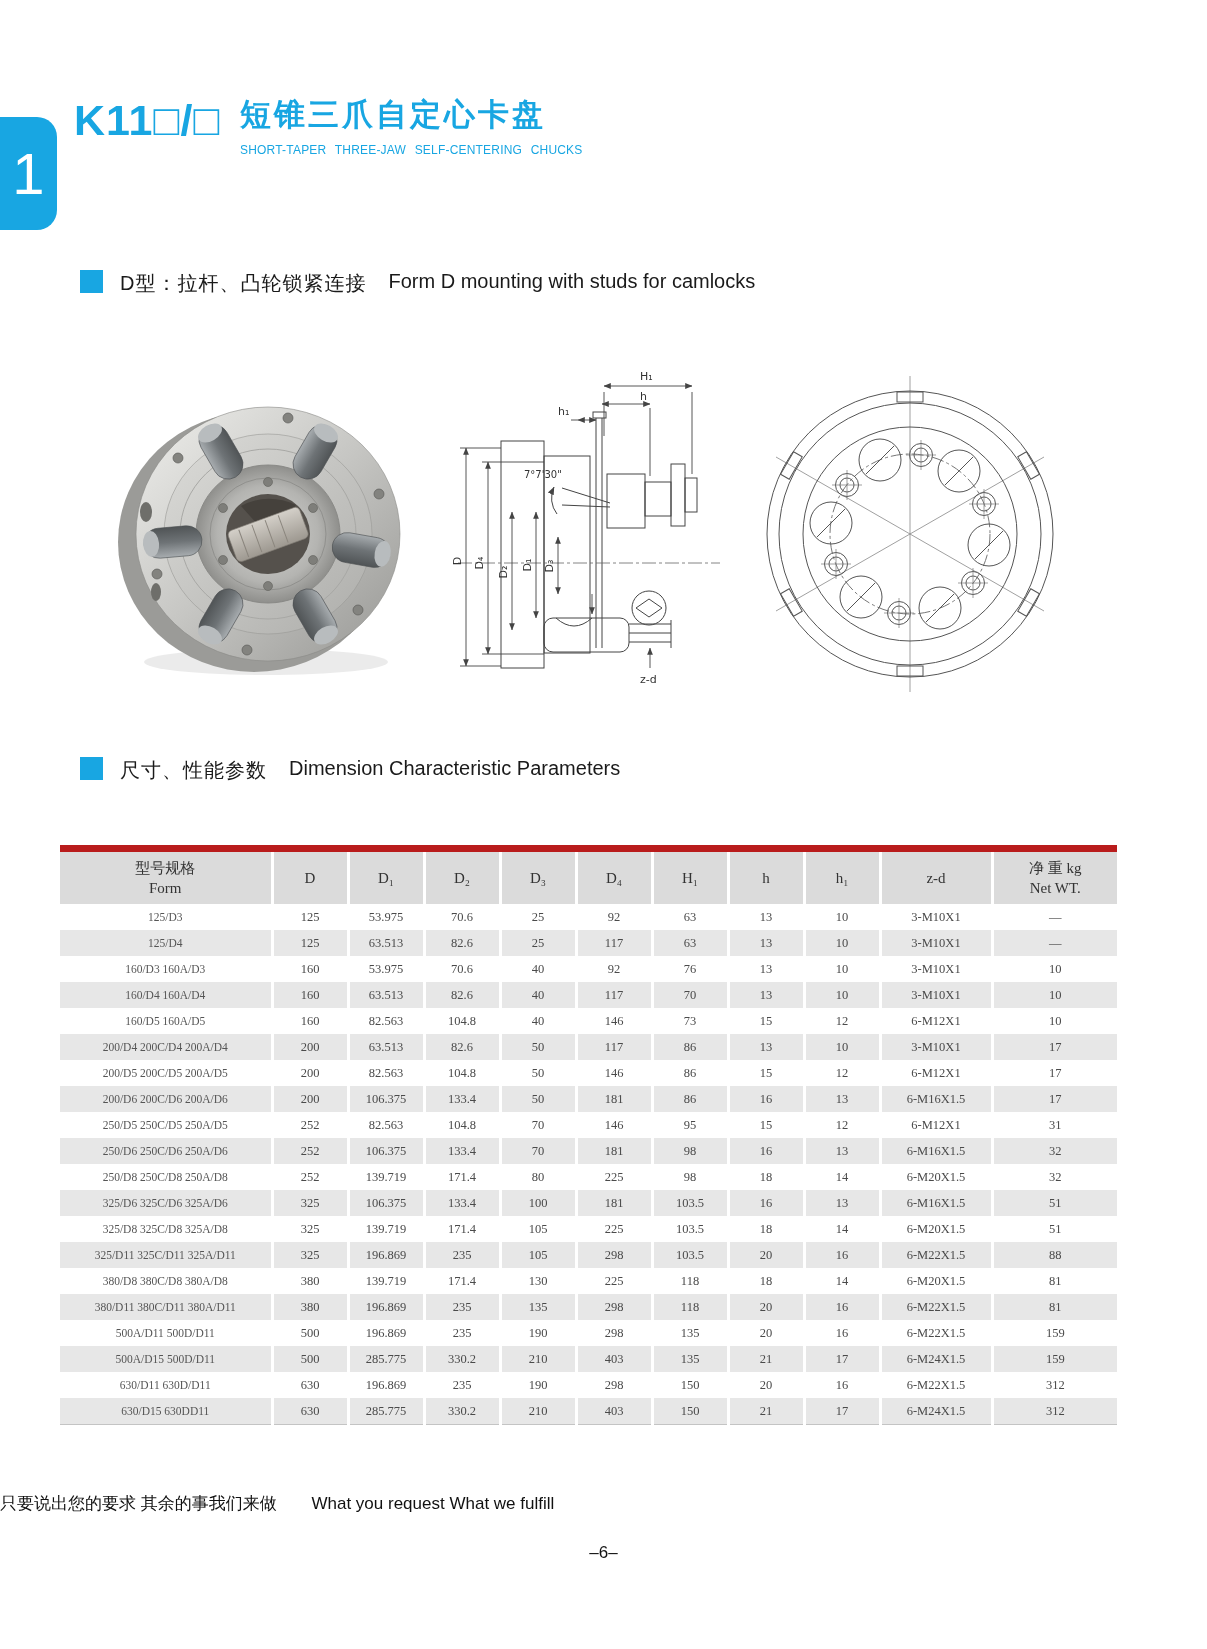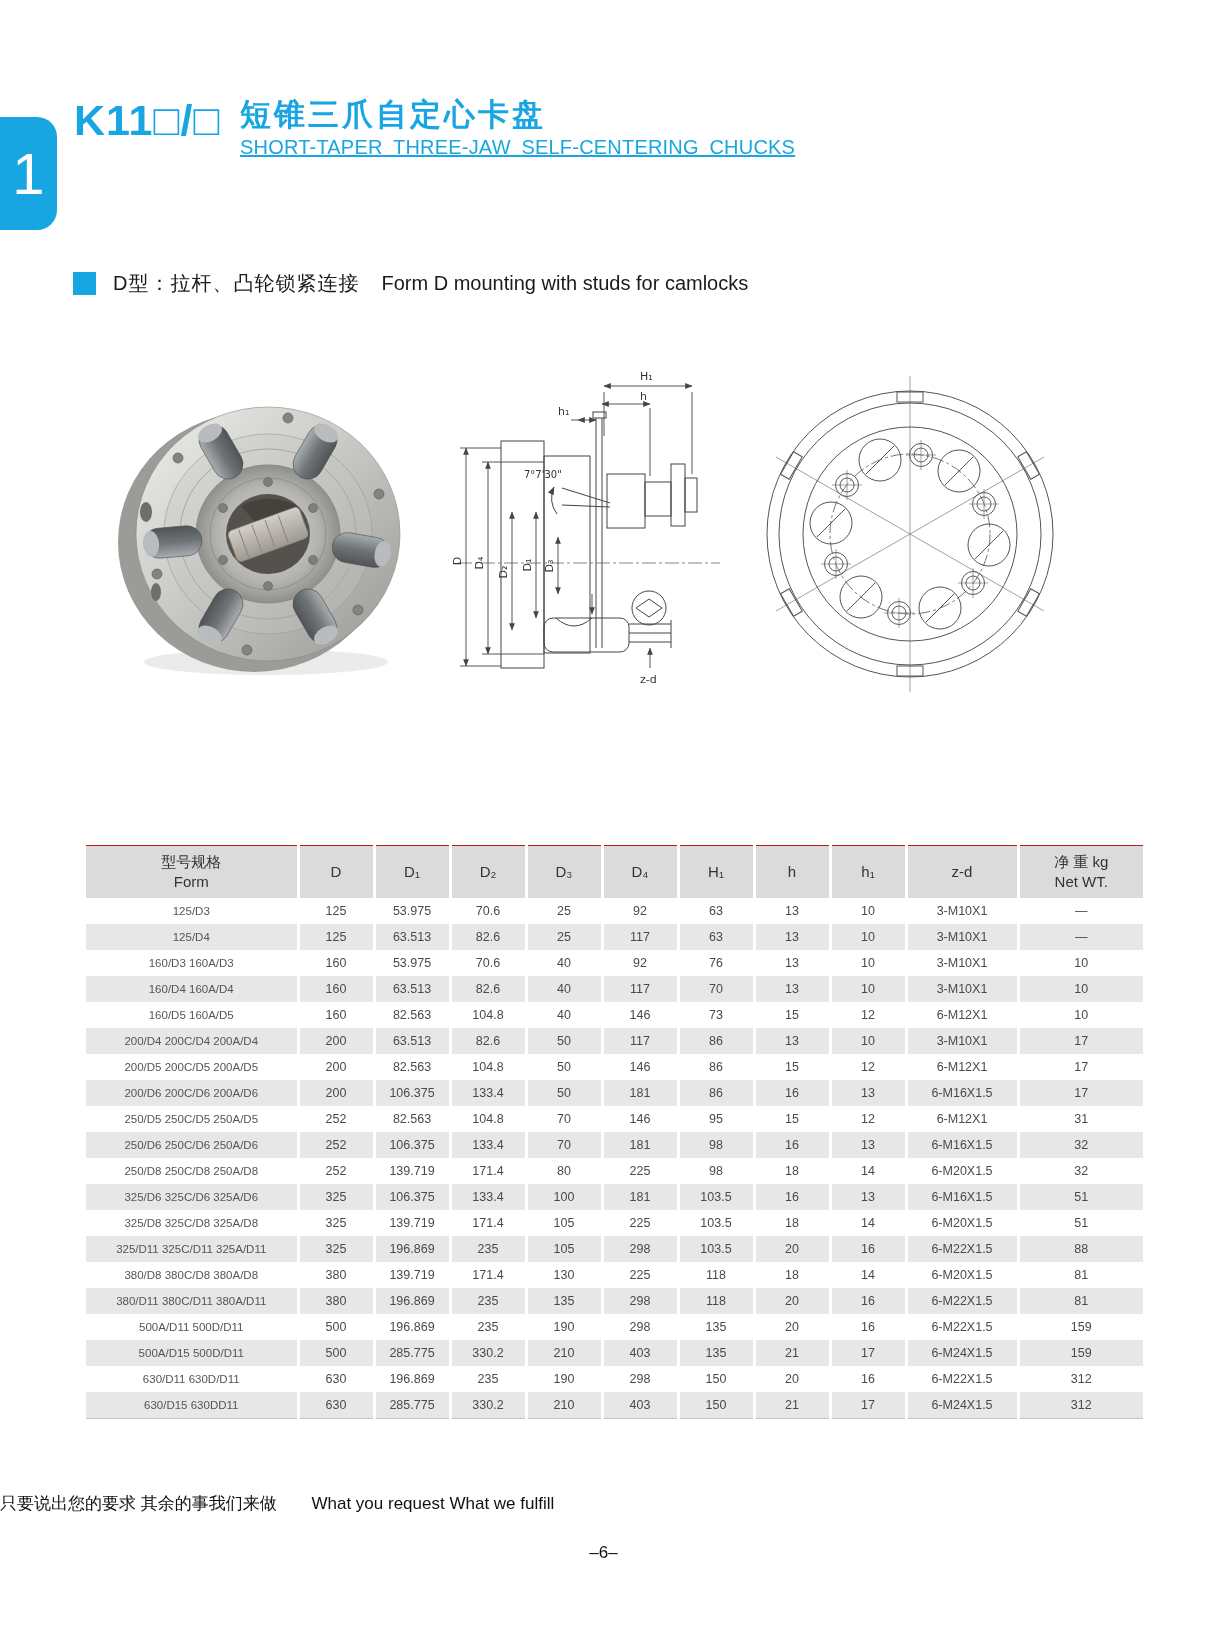--- a/index.html
+++ b/index.html
@@ -9,39 +9,39 @@
 
   
   .side-tab{position:absolute;left:0;top:117px;width:57px;height:113px;background:var(--accent);
             border-radius:0 20px 20px 0;display:flex;align-items:center;justify-content:center;}
   .side-tab span{color:#fff;font-size:58px;line-height:1;font-weight:400;}
 
   
   .model-code{position:absolute;left:74px;top:96px;font-size:43px;font-weight:bold;color:var(--accent);letter-spacing:1px;}
   .titles{position:absolute;left:240px;top:94px;}
   .title-zh{font-size:31px;font-weight:bold;color:var(--accent);letter-spacing:3px;}
-  .title-en{font-size:20px;color:var(--accent);word-spacing:5px;letter-spacing:0.2px;text-decoration:underline;}
+  .title-en{font-size:12px;color:var(--accent);margin-top:7px;word-spacing:5px;letter-spacing:0.2px;}
 
   
-  .section-head{position:absolute;left:73px;display:flex;align-items:center;font-size:20px;color:#1a1a1a;}
+  .section-head{position:absolute;left:80px;display:flex;align-items:flex-start;font-size:20px;color:#1a1a1a;}
   .bullet{width:23px;height:23px;background:var(--accent);flex:none;margin-right:17px;}
   .sec-zh{letter-spacing:1px;}
   .sec-en{margin-left:22px;}
 
   
   .fig{position:absolute;}
   #fig-photo{left:116px;top:396px;width:296px;height:290px;}
   #fig-mid{left:444px;top:356px;width:282px;height:337px;}
   #fig-front{left:740px;top:374px;width:340px;height:320px;}
   svg text{font-family:"DejaVu Sans","Liberation Sans",sans-serif;font-size:11px;fill:#333;stroke:none;}
   svg text.small{font-size:10px;}
 
   
-  .spec-table{position:absolute;left:86px;top:845px;width:1057px;border-collapse:collapse;table-layout:fixed;
-              border-top:1px solid #b91c1c;border-bottom:1px solid #c4c4c4;}
+  .spec-table{position:absolute;left:60px;top:845px;width:1057px;border-collapse:collapse;table-layout:fixed;
+              border-top:7px solid #b91c1c;border-bottom:1px solid #c4c4c4;font-family:Liberation Serif, serif;}
   .spec-table th{background:#dbdbdb;height:52px;font-weight:normal;font-size:15px;color:#333;line-height:1.35;padding:0;}
   .spec-table td{height:26px;text-align:center;font-size:12.5px;color:#4a4a4a;background:#fff;padding:0 2px;white-space:nowrap;overflow:hidden;}
   .spec-table th,.spec-table td{border-right:3px solid #fff;}
   .spec-table th:last-child,.spec-table td:last-child{border-right:none;}
   .spec-table tbody tr:nth-child(even) td{background:#e7e7e7;}
   .spec-table td.model-col{font-size:11.5px;color:#555;}
 
   
   .footer-slogan{position:absolute;top:1492px;left:0;width:100%;text-align:left;font-size:17px;color:#111;}
   .footer-slogan .en{margin-left:30px;}
@@ -279,20 +279,25 @@
         <line x1="96" y1="175" x2="96" y2="205"></line>
       <line x1="144" y1="239" x2="174" y2="239"></line>
         <line x1="159" y1="224" x2="159" y2="254"></line>
       <line x1="218" y1="209" x2="248" y2="209"></line>
         <line x1="233" y1="194" x2="233" y2="224"></line>
       <line x1="229" y1="130" x2="259" y2="130"></line>
         <line x1="244" y1="115" x2="244" y2="145"></line>
     </g>
   </svg>
 
+  <div class="section-head" style="top:757px;">
+    <span class="bullet"></span>
+    <span class="sec-zh">尺寸、性能参数</span>
+    <span class="sec-en">Dimension  Characteristic Parameters</span>
+  </div>
 
   <table class="spec-table">
     <colgroup>
       <col style="width:212px">
         <col style="width:76px">
         <col style="width:76px">
         <col style="width:76px">
       <col style="width:76px">
         <col style="width:76px">
         <col style="width:76px">

